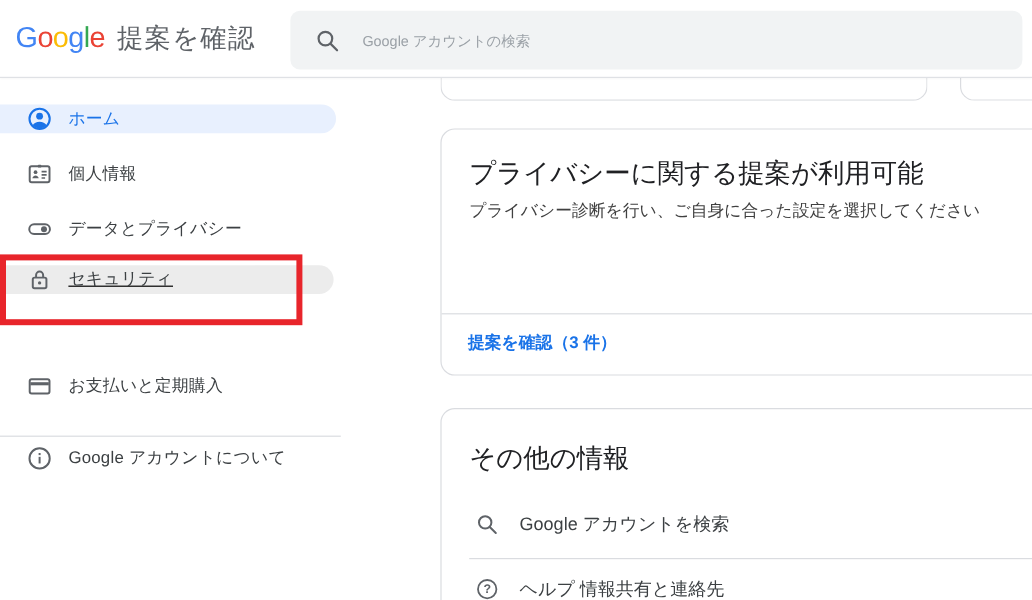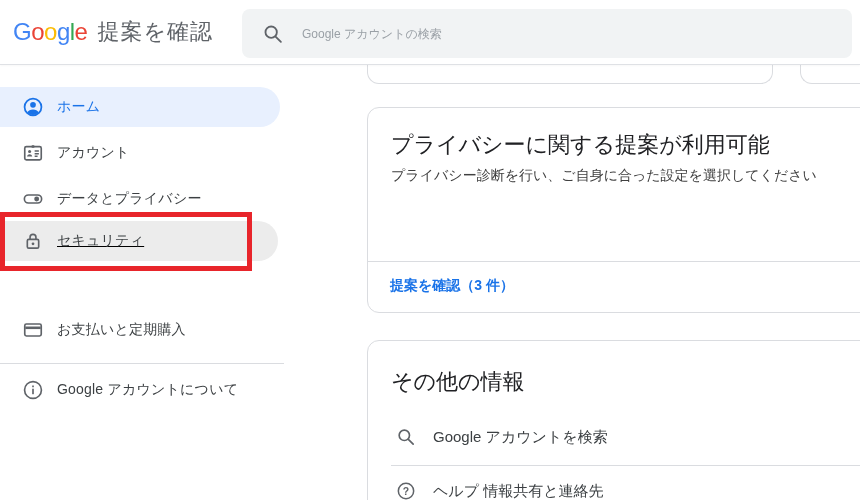--- a/index.html
+++ b/index.html
@@ -24,21 +24,21 @@
   }
   .searchbar .sicon { margin-left:20px; display:flex; flex:0 0 auto; }
   .searchbar input {
     border:0; background:transparent; outline:none; margin-left:18px;
     font-size:12px; color:#202124; width:480px; font-family:"Liberation Sans", sans-serif;
   }
   .searchbar input::placeholder { color:#9aa0a6; opacity:1; }
 
   
   .nav-item {
-    position:absolute; left:0; width:280px; height:40px;
+    position:absolute; left:0; width:280px; height:24px;
     display:flex; align-items:center; border-radius:0 20px 20px 0; cursor:pointer;
   }
   .nav-item .ic { width:24px; height:24px; margin-left:21px; display:flex; align-items:center; justify-content:center; flex:0 0 auto; }
   .nav-item .lbl { margin-left:12px; font-size:14px; font-weight:500; color:#3c4043; letter-spacing:.2px; white-space:nowrap; }
   .nav-item.active { background:#e8f0fe; }
   .nav-item.active .lbl { color:#1a73e8; }
   .nav-item.hovered { background:#ececec; width:278px;text-decoration:underline; }
   .sidebar-divider { position:absolute; left:0; top:363px; width:284px; height:1px; background:#dadce0; }
 
   .annotation-rect {
@@ -141,21 +141,21 @@
   <div class="nav-item" style="top:133px">
     <span class="ic">
       <svg width="22" height="22" viewBox="0 0 24 24">
           <rect x="3" y="5" width="18" height="14.5" rx="1.8" fill="none" stroke="#5f6368" stroke-width="1.8"></rect>
           <rect x="10.5" y="3.6" width="3" height="2.6" rx="0.6" fill="#5f6368"></rect>
           <circle cx="8.3" cy="10.4" r="1.7" fill="#5f6368"></circle>
           <path d="M5.4 15.8c.5-1.7 1.6-2.5 2.9-2.5s2.4.8 2.9 2.5z" fill="#5f6368"></path>
           <path d="M13.8 9.8h4.6M13.8 12.8h4.6M13.8 15.6h3.2" stroke="#5f6368" stroke-width="1.5"></path>
         </svg>
     </span>
-    <span class="lbl">アカウント</span>
+    <span class="lbl">個人情報</span>
   </div>
 
   <div class="nav-item" style="top:179px">
     <span class="ic">
       <svg width="22" height="22" viewBox="0 0 24 24">
           <rect x="2.6" y="7.6" width="18.8" height="8.8" rx="4.4" fill="none" stroke="#5f6368" stroke-width="1.8"></rect>
           <circle cx="16" cy="12" r="2.7" fill="#5f6368"></circle>
         </svg>
     </span>
     <span class="lbl">データとプライバシー</span>

